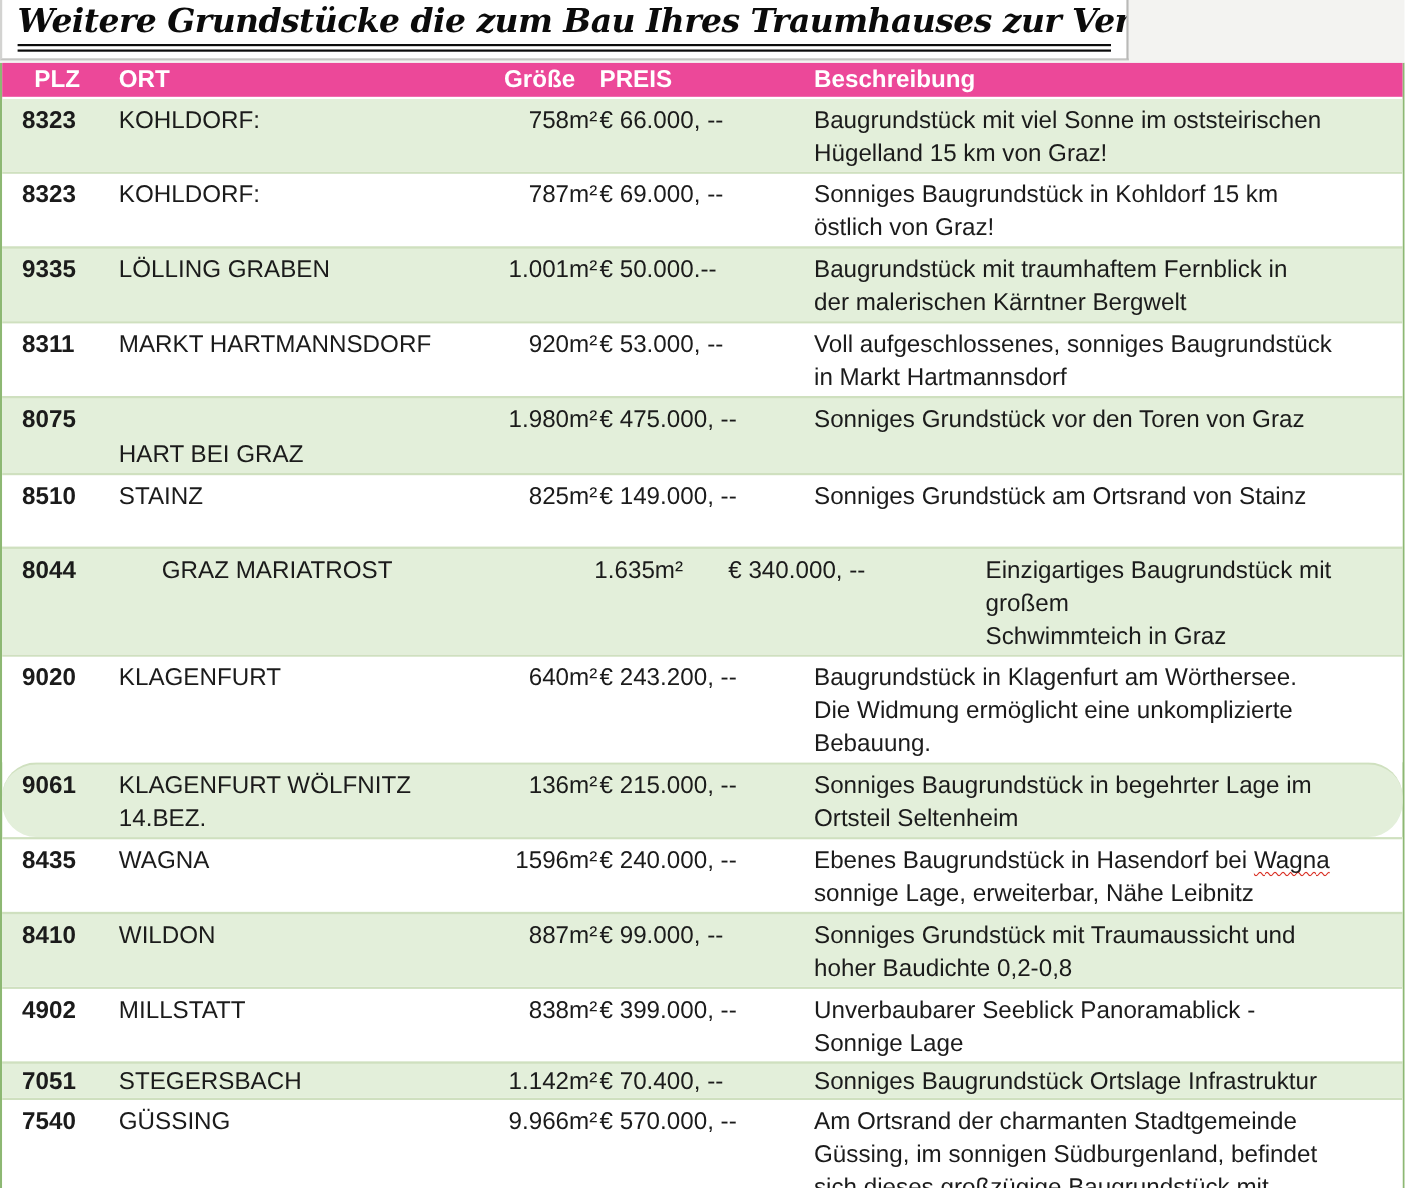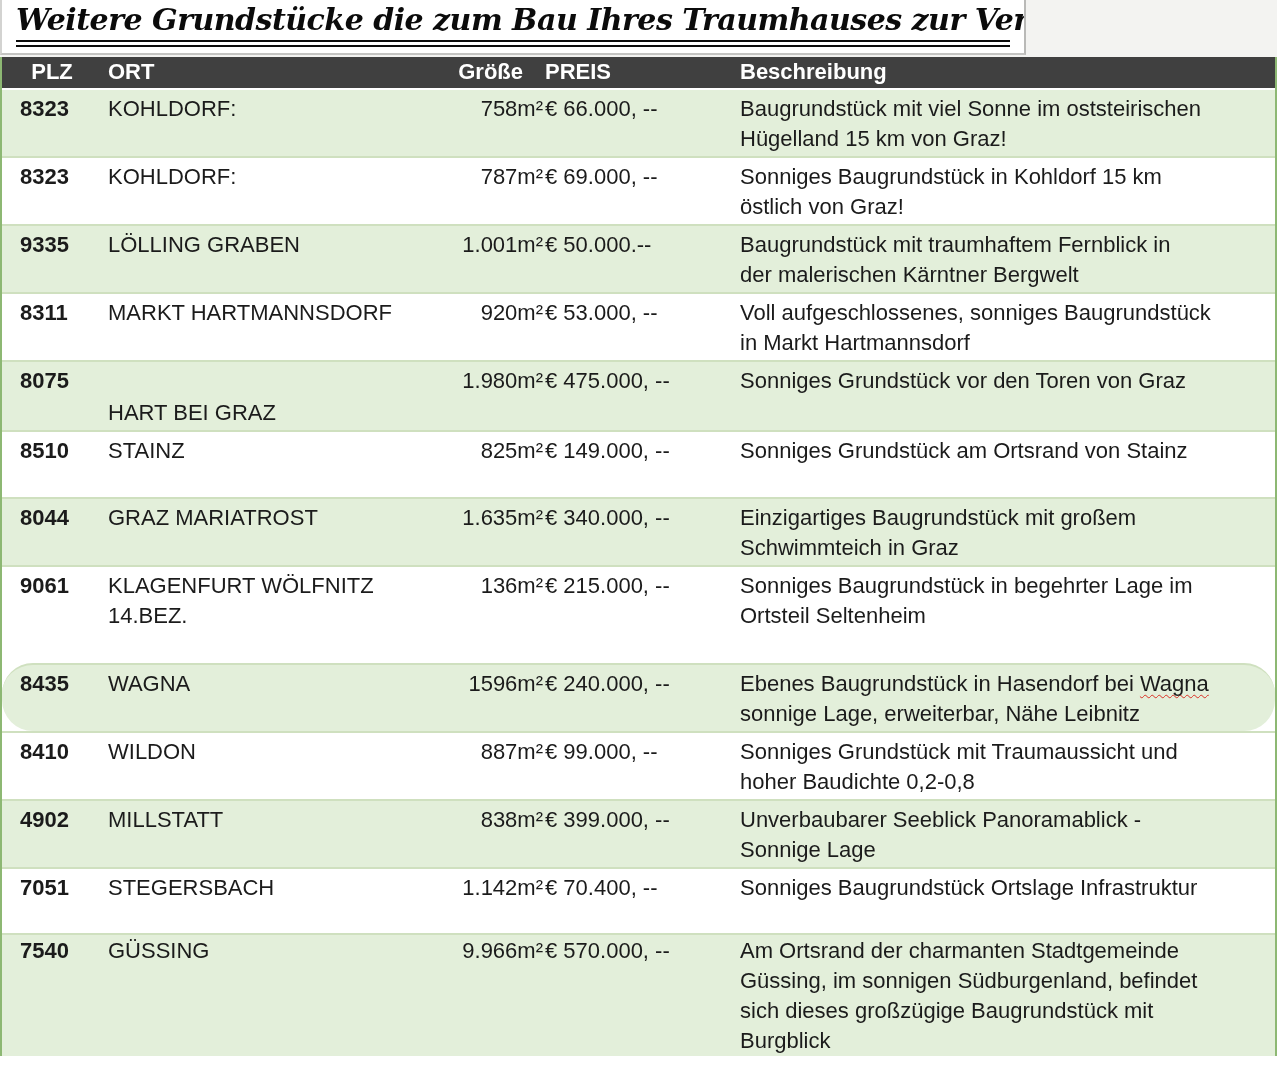--- a/index.html
+++ b/index.html
@@ -48,21 +48,21 @@
     width: 1277px;
     border-left: 2px solid #8db873;
     border-right: 2px solid #8db873;
   }
   .grid-row {
     display: grid;
     grid-template-columns: 100px 348px 95px 168px 1fr;
     align-items: start;
   }
   .table-header {
-    background: #404040;
+    background: #ec4899;
     color: #ffffff;
     font-weight: 700;
     font-size: 23px;
     height: 33px;
     line-height: 33px;
     border-bottom: 2px solid #ffffff;
   }
   .cell { font-size: 22px; line-height: 30px; padding-top: 4px; padding-bottom: 2px; }
   .h-cell { padding-top: 0; padding-bottom: 0; }
 
@@ -77,21 +77,21 @@
   .table-body .row:nth-child(odd)  { background: #e3efda; }
   .table-body .row:nth-child(even) { background: #ffffff; }
   .table-body .row + .row { border-top: 2px solid #cfe0bf; }
 
   .table-body .row:nth-child(1)  { min-height: 65px; }
   .table-body .row:nth-child(2)  { min-height: 67px; }
   .table-body .row:nth-child(3)  { min-height: 67px; }
   .table-body .row:nth-child(4)  { min-height: 67px; }
   .table-body .row:nth-child(5)  { min-height: 64px; }
   .table-body .row:nth-child(6)  { min-height: 67px; }
-  .table-body .row:nth-child(7)  { min-height: 65px; }
+  .table-body .row:nth-child(7)  { min-height: 65px; gap: 39px; }
   .table-body .row:nth-child(8)  { min-height: 98px; }
   .table-body .row:nth-child(9)  { min-height: 67px; border-radius: 31px; }
   .table-body .row:nth-child(10) { min-height: 67px; }
   .table-body .row:nth-child(11) { min-height: 66px; }
   .table-body .row:nth-child(12) { min-height: 66px; }
   .table-body .row:nth-child(13) { min-height: 33px; }
   .table-body .row:nth-child(13) .cell { padding-top: 1px; padding-bottom: 0; }
   .table-body .row:nth-child(14) { min-height: 124px; }
 
   .spellcheck {
@@ -179,20 +179,29 @@
 
   <div class="grid-row row">
     <div class="cell c-plz">8044</div>
     <div class="cell c-ort" style="white-space: pre-line;">GRAZ MARIATROST</div>
     <div class="cell c-size">1.635m²</div>
     <div class="cell c-price">€ 340.000, --</div>
     <div class="cell c-desc">Einzigartiges Baugrundstück mit großem
 Schwimmteich in Graz</div>
   </div>
 
+  <div class="grid-row row">
+    <div class="cell c-plz">9020</div>
+    <div class="cell c-ort" style="white-space: pre-line;">KLAGENFURT</div>
+    <div class="cell c-size">640m²</div>
+    <div class="cell c-price">€ 243.200, --</div>
+    <div class="cell c-desc">Baugrundstück in Klagenfurt am Wörthersee.
+Die Widmung ermöglicht eine unkomplizierte
+Bebauung.</div>
+  </div>
 
   <div class="grid-row row">
     <div class="cell c-plz">9061</div>
     <div class="cell c-ort" style="white-space: pre-line;">KLAGENFURT WÖLFNITZ
 14.BEZ.</div>
     <div class="cell c-size">136m²</div>
     <div class="cell c-price">€ 215.000, --</div>
     <div class="cell c-desc">Sonniges Baugrundstück in begehrter Lage im
 Ortsteil Seltenheim</div>
   </div>

